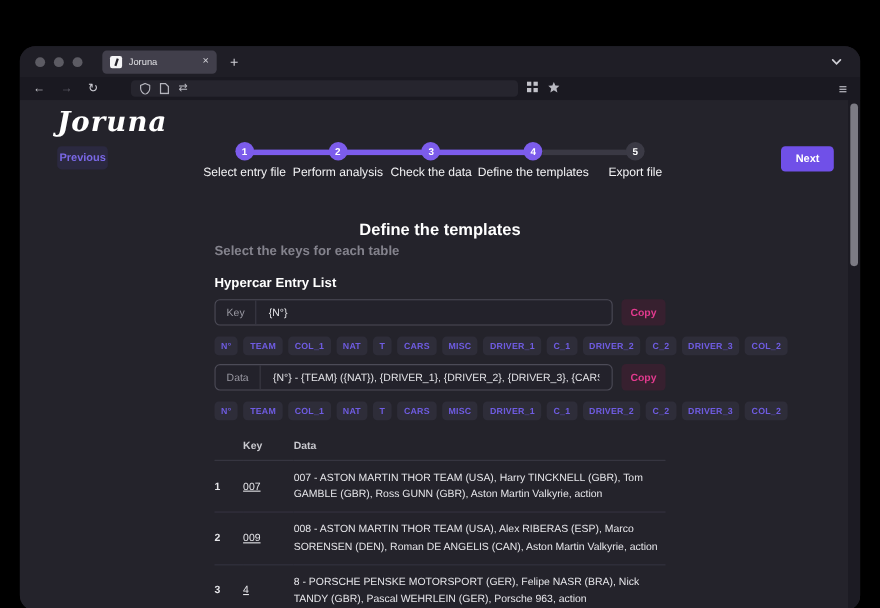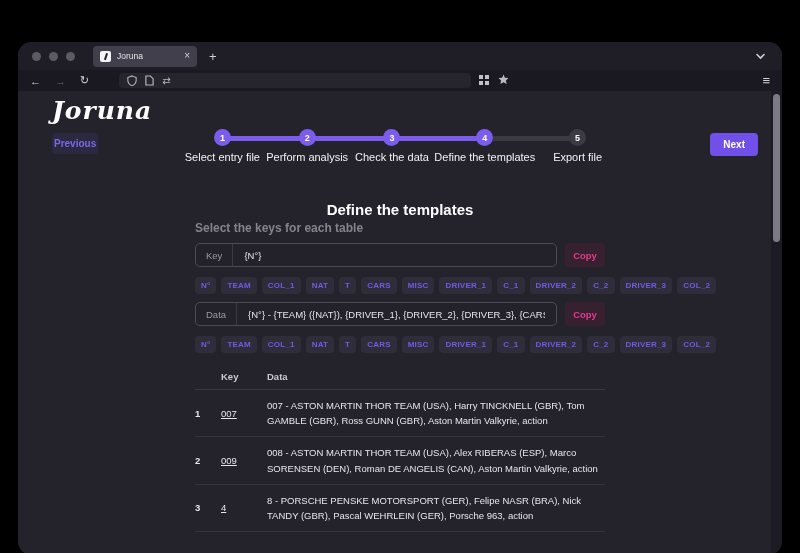--- a/index.html
+++ b/index.html
@@ -186,20 +186,21 @@
           </div>
         </div>
       <button class="next-btn">Next</button>
     </div>
 
     <div class="content">
       <div class="page-title">Define the templates</div>
       <div class="page-subtitle">Select the keys for each table</div>
 
       <div>
+        <div class="section-title">Hypercar Entry List</div>
 
         <div class="input-row">
           <div class="field">
             <span class="field-label">Key</span>
             <input value="{N°}" style="">
           </div>
           <button class="copy-btn">Copy</button>
         </div>
 
         <div class="chip-row">

